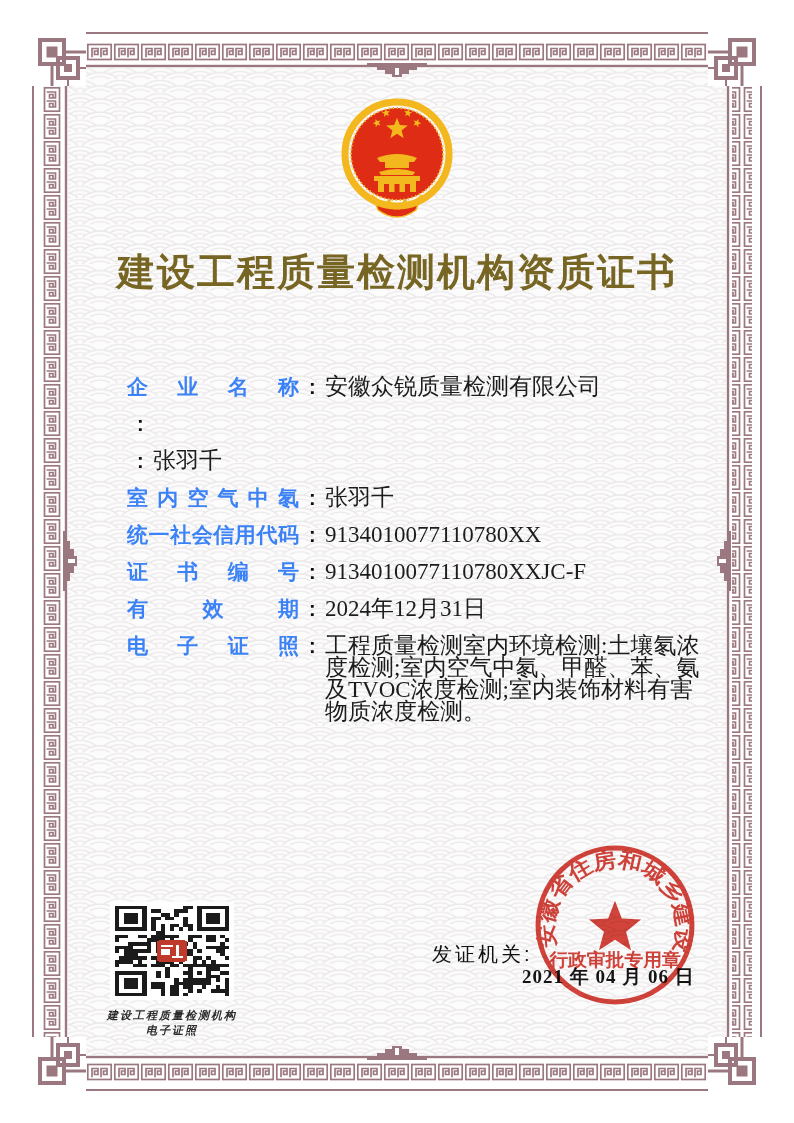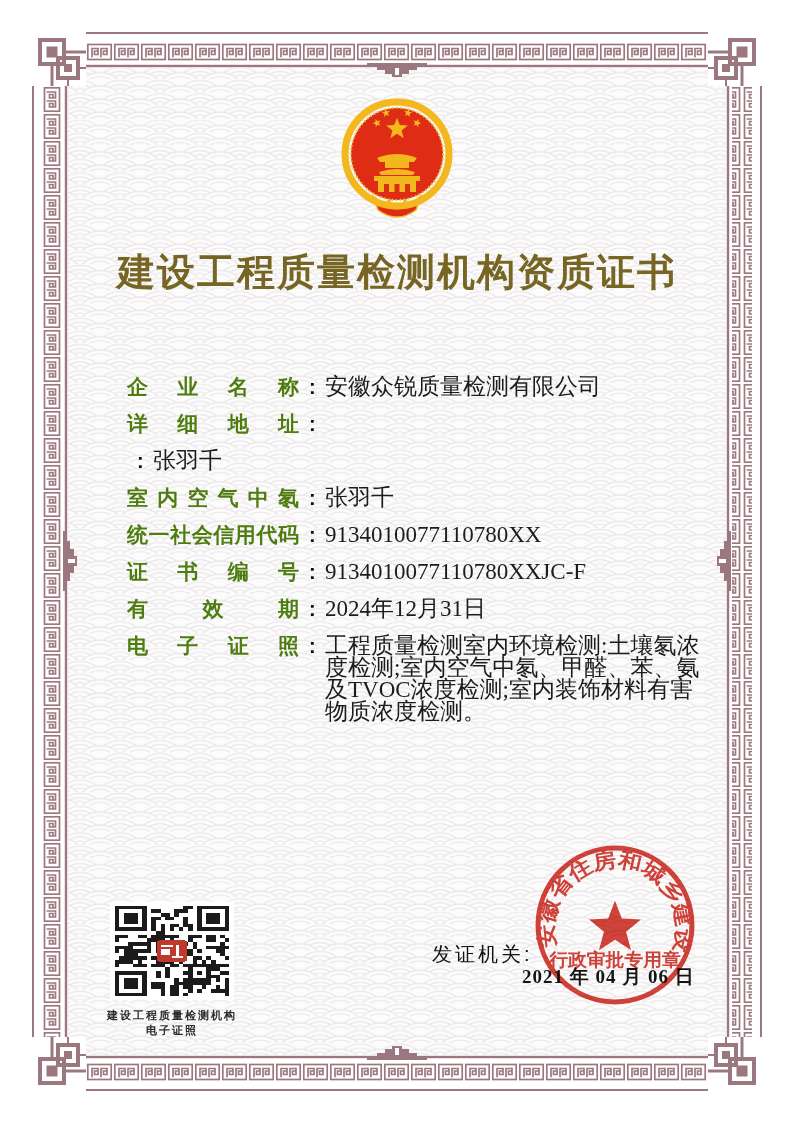--- a/index.html
+++ b/index.html
@@ -31,39 +31,39 @@
 
   .title{
     position:absolute;left:0;top:246px;width:794px;text-align:center;
     font-size:38px;font-weight:800;letter-spacing:2px;color:var(--title-gold);
     line-height:52px;
   }
 
   .fields{position:absolute;left:127px;top:376px;width:576px;}
   .field-row{display:flex;align-items:flex-start;margin-bottom:15px;}
   .field-label{
-    flex:0 0 172px;width:172px;font-size:21px;font-weight:900;color:#4d7c0f;
+    flex:0 0 172px;width:172px;font-size:21px;font-weight:900;color:#3b82f6;
     line-height:22px;text-align:justify;text-align-last:justify;
     text-justify:inter-character;white-space:normal;
   }
   .field-colon{
     flex:0 0 14px;font-size:20px;font-weight:900;color:#0d0d0d;
     line-height:22px;margin:0 2px 0 10px;
   }
   .field-value{
     flex:1 1 auto;font-family:"Liberation Serif",serif;font-size:23px;
     line-height:22px;color:#1c1c1c;word-break:break-all;
   }
 
   .qr-block{position:absolute;left:110px;top:902px;width:150px;}
   .qr-svg{margin-left:0;}
   .qr-caption{
     margin-top:8px;text-align:center;font-family:"Liberation Serif",serif;
     font-size:11px;font-weight:700;letter-spacing:2px;color:#2b2b2b;line-height:15px;
-    width:150px;margin-left:-13px;
+    width:150px;margin-left:-13px;font-style:italic;
   }
 
   .issuer-label{
     position:absolute;left:432px;top:941px;font-size:20px;font-weight:400;
     letter-spacing:3px;color:#111;
   }
   .issue-date{
     position:absolutE;position:absolute;left:522px;top:964px;width:186px;
     font-family:"Liberation Serif",serif;font-size:19px;font-weight:600;
     letter-spacing:1px;color:#141414;white-space:nowrap;
@@ -190,21 +190,20 @@
 
   <div class="title">建设工程质量检测机构资质证书</div>
 
   <div class="fields">
     <div class="field-row">
       <span class="field-label">企业名称</span>
       <span class="field-colon">:</span>
       <span class="field-value">安徽众锐质量检测有限公司</span>
     </div>
     <div class="field-row">
-      <span class="field-label">详细地址</span>
       <span class="field-colon">:</span>
     </div>
     <div class="field-row">
       <span class="field-colon">:</span>
       <span class="field-value">张羽千</span>
     </div>
     <div class="field-row">
       <span class="field-label">室内空气中氡</span>
       <span class="field-colon">:</span>
       <span class="field-value">张羽千</span>

